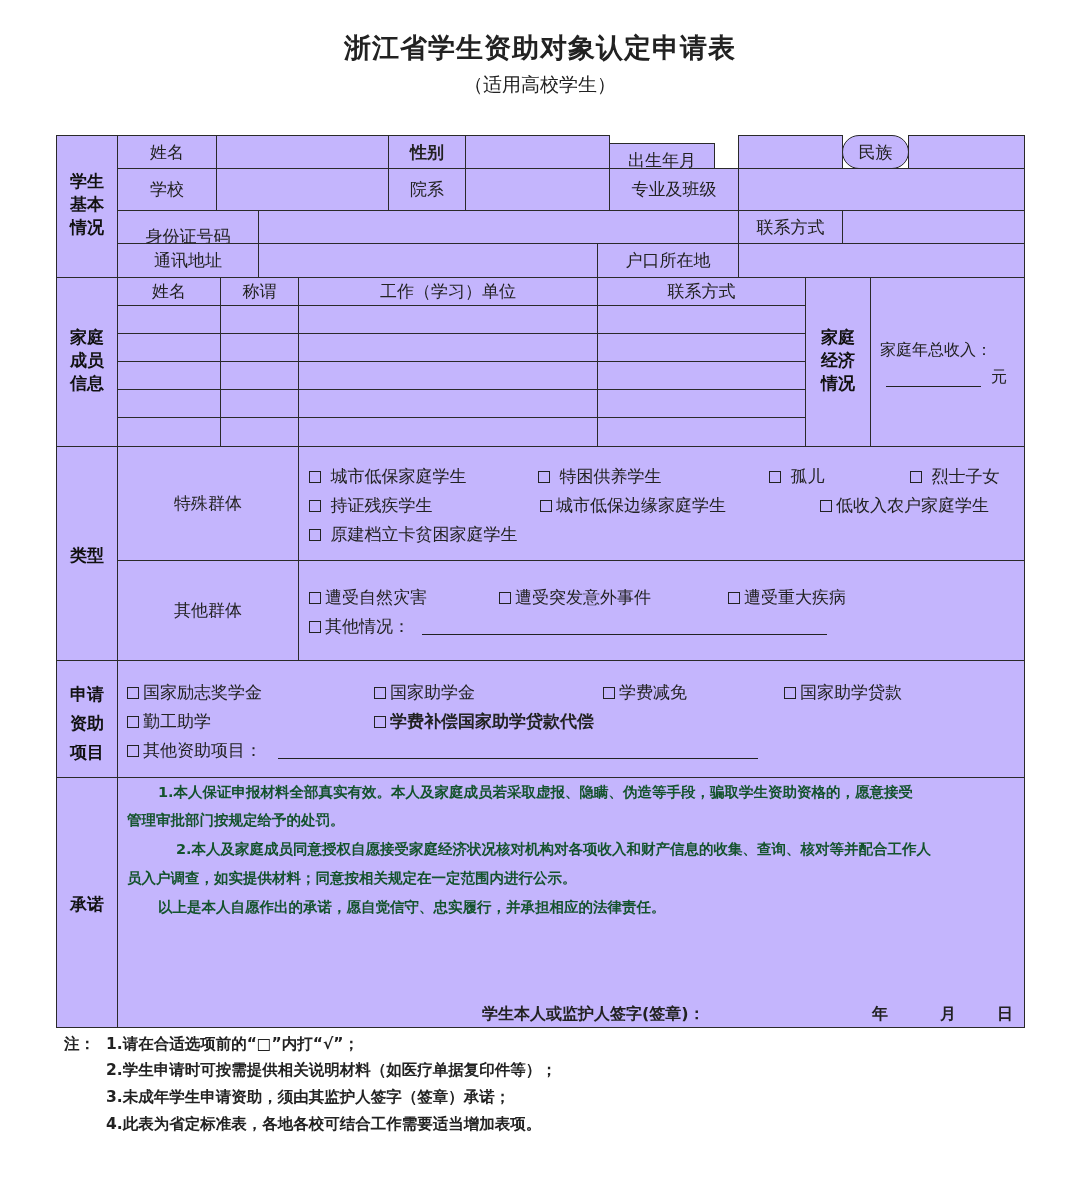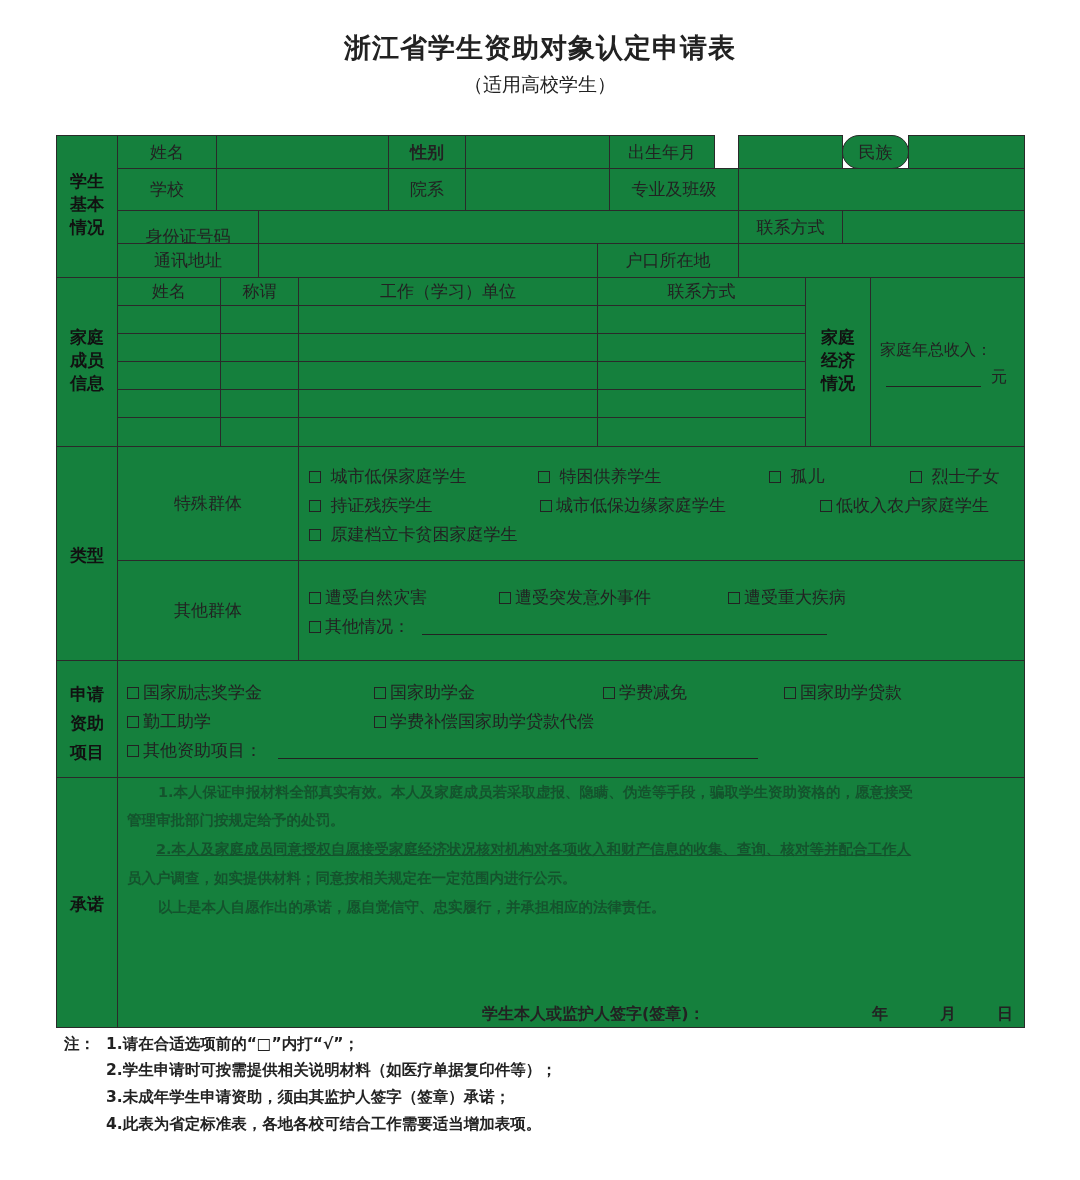--- a/index.html
+++ b/index.html
@@ -2,21 +2,21 @@
 <html><head>
 <meta charset="utf-8">
 <style>
   html, body { margin:0; padding:0; }
   body {
     width:1080px; height:1180px; background:#ffffff; position:relative; overflow:hidden;
     font-family:"DejaVu Sans", "Liberation Sans", sans-serif; color:#1a1a1a;
   }
   .title { position:absolute; left:0; width:1080px; top:30px; text-align:center; font-size:27px; font-weight:bold; letter-spacing:1px; color:#222; }
   .subtitle { position:absolute; left:0; width:1080px; top:72px; text-align:center; font-size:19px; color:#222; }
-  .cell { position:absolute; box-sizing:border-box; border:1.5px solid #2a2a2a; background:#15803d; }
+  .cell { position:absolute; box-sizing:border-box; border:1.5px solid #2a2a2a; background:#c4b5fd; }
   .lbl { position:absolute; font-size:17px; color:#222; white-space:nowrap; display:flex; align-items:center; justify-content:center; }
   .section-lbl { position:absolute; font-size:17px; font-weight:bold; line-height:23px; text-align:center; color:#111; }
   .opt { position:absolute; font-size:17px; white-space:nowrap; color:#222; }
   .box { display:inline-block; width:12px; height:12px; border:1.3px solid #222; margin-right:4px; vertical-align:-1px; box-sizing:border-box; }
   .uline { position:absolute; border-bottom:1.3px solid #222; height:0; }
   .pledge { position:absolute; font-size:14.5px; font-weight:bold; color:#14532d; white-space:nowrap; }
   .note { position:absolute; font-size:15.5px; font-weight:bold; color:#222; white-space:nowrap; }
   .field { position:absolute; box-sizing:border-box; }
 </style>
 </head>
@@ -29,21 +29,21 @@
 <div class="section-lbl" style="left:56px;top:170px;width:62px;">
   <div>学生</div>
   <div>基本</div>
   <div>情况</div>
 </div>
 
 <div class="cell lbl" style="left:117px;top:135px;width:100px;height:34px;">姓名</div>
 <div class="cell field" style="left:216px;top:135px;width:173px;height:34px;"></div>
 <div class="cell lbl" style="left:388px;top:135px;width:78px;height:34px;font-weight:bold;">性别</div>
 <div class="cell field" style="left:465px;top:135px;width:145px;height:34px;"></div>
-<div class="cell lbl" style="left:609px;top:135px;width:106px;height:34px;">出生年月</div>
+<div class="cell lbl" style="left:609px;top:143px;width:106px;height:34px;">出生年月</div>
 <div class="cell field" style="left:738px;top:135px;width:105px;height:34px;"></div>
 <div class="cell lbl" style="left:842px;top:135px;width:67px;height:34px;border-radius:17px;">民族</div>
 <div class="cell field" style="left:908px;top:135px;width:117px;height:34px;"></div>
 
 <div class="cell lbl" style="left:117px;top:168px;width:100px;height:43px;">学校</div>
 <div class="cell field" style="left:216px;top:168px;width:173px;height:43px;"></div>
 <div class="cell lbl" style="left:388px;top:168px;width:78px;height:43px;">院系</div>
 <div class="cell field" style="left:465px;top:168px;width:145px;height:43px;"></div>
 <div class="cell lbl" style="left:609px;top:168px;width:130px;height:43px;text-align:right;">专业及班级</div>
 <div class="cell field" style="left:738px;top:168px;width:287px;height:43px;"></div>
@@ -146,32 +146,32 @@
   <div>资助</div>
   <div>项目</div>
 </div>
 <div class="cell" style="left:117px;top:660px;width:908px;height:118px;"></div>
 
 <div class="opt" style="left:127px;top:681px;"><span class="box"></span><span>国家励志奖学金</span></div>
 <div class="opt" style="left:374px;top:681px;"><span class="box"></span><span>国家助学金</span></div>
 <div class="opt" style="left:603px;top:681px;"><span class="box"></span><span>学费减免</span></div>
 <div class="opt" style="left:784px;top:681px;"><span class="box"></span><span>国家助学贷款</span></div>
 <div class="opt" style="left:127px;top:710px;"><span class="box"></span><span>勤工助学</span></div>
-<div class="opt" style="left:374px;top:710px;"><span class="box"></span><span>学费补偿国家助学贷款代偿</span></div>
+<div class="opt" style="left:374px;top:710px;font-weight:bold;"><span class="box"></span><span>学费补偿国家助学贷款代偿</span></div>
 <div class="opt" style="left:127px;top:739px;"><span class="box"></span><span>其他资助项目：</span></div>
 <div class="uline" style="left:278px;top:758px;width:480px;"></div>
 <div class="opt" style="left:282px;top:738px;"></div>
 
 <div class="cell" style="left:56px;top:777px;width:62px;height:251px;"></div>
 <div class="section-lbl" style="left:56px;top:893px;width:62px;">承诺</div>
 <div class="cell" style="left:117px;top:777px;width:908px;height:251px;"></div>
 
 <div class="pledge" style="left:158px;top:783px;">1.本人保证申报材料全部真实有效。本人及家庭成员若采取虚报、隐瞒、伪造等手段，骗取学生资助资格的，愿意接受</div>
 <div class="pledge" style="left:127px;top:811px;">管理审批部门按规定给予的处罚。</div>
-<div class="pledge" style="left:156px;top:840px;text-decoration:underline;">2.本人及家庭成员同意授权自愿接受家庭经济状况核对机构对各项收入和财产信息的收集、查询、核对等并配合工作人</div>
+<div class="pledge" style="left:176px;top:840px;">2.本人及家庭成员同意授权自愿接受家庭经济状况核对机构对各项收入和财产信息的收集、查询、核对等并配合工作人</div>
 <div class="pledge" style="left:127px;top:869px;">员入户调查，如实提供材料；同意按相关规定在一定范围内进行公示。</div>
 <div class="pledge" style="left:158px;top:898px;">以上是本人自愿作出的承诺，愿自觉信守、忠实履行，并承担相应的法律责任。</div>
 
 <div class="opt" style="left:482px;top:1004px;font-size:16px;font-weight:bold;">学生本人或监护人签字(签章)：</div>
 <div class="field" style="left:745px;top:1000px;width:120px;height:24px;"></div>
 <div class="opt" style="left:872px;top:1004px;font-size:16px;font-weight:bold;">年</div>
 <div class="opt" style="left:940px;top:1004px;font-size:16px;font-weight:bold;">月</div>
 <div class="opt" style="left:997px;top:1004px;font-size:16px;font-weight:bold;">日</div>
 
 <div class="note" style="left:64px;top:1034px;">注：</div>

